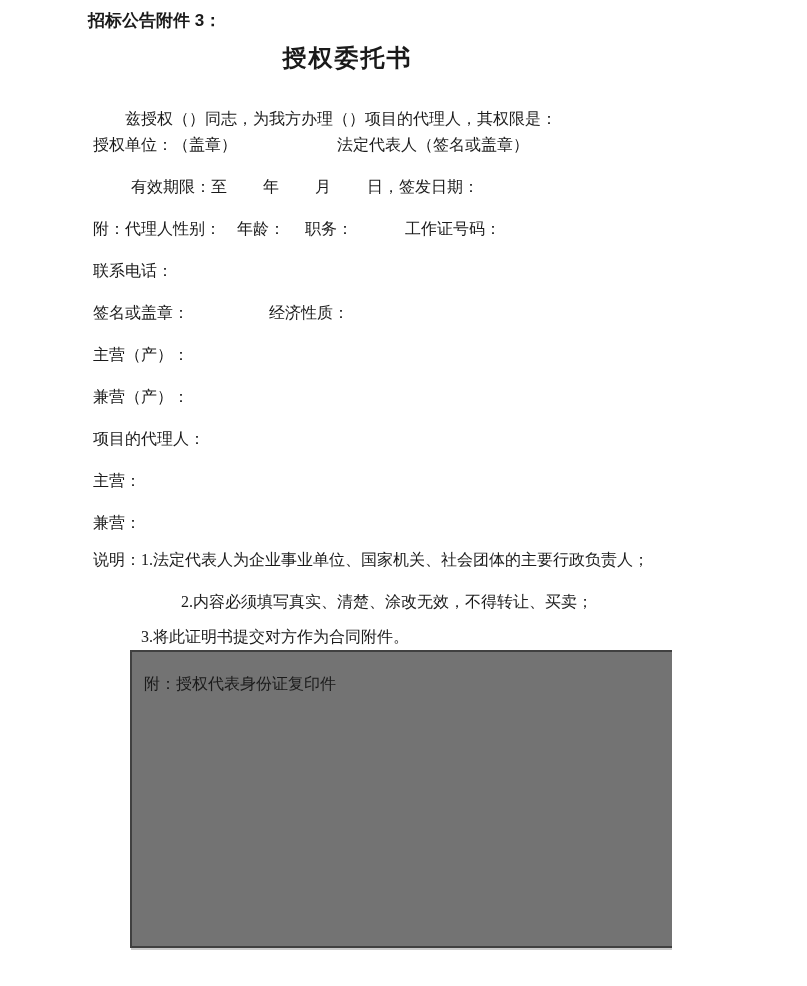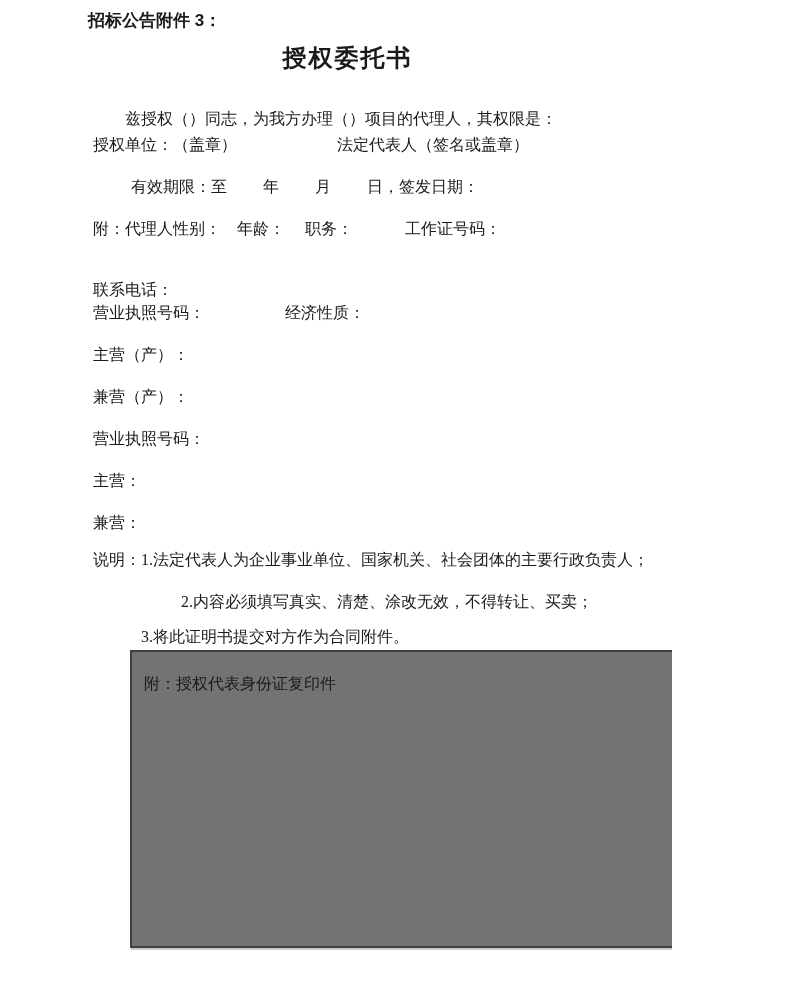--- a/index.html
+++ b/index.html
@@ -43,21 +43,21 @@
     font-family: "Liberation Serif", "DejaVu Serif", serif;
     font-size: 16px;
     line-height: 19px;
     white-space: pre;
     color: #1a1a1a;
   }
   .intro { left: 125px; top: 93px; }
   .l-0  { left: 93px;  top: 135px; }
   .l-1  { left: 93px;  top: 177px; margin-left: 38px; }
   .l-2  { left: 93px;  top: 219px; }
-  .l-3  { left: 93px;  top: 261px; margin-top: 19px; }
+  .l-3  { left: 93px;  top: 261px; }
   .l-4  { left: 93px;  top: 303px; }
   .l-5  { left: 93px;  top: 345px; }
   .l-6  { left: 93px;  top: 387px; }
   .l-7  { left: 93px;  top: 429px; }
   .l-8  { left: 93px;  top: 471px; }
   .l-9  { left: 93px;  top: 513px; }
   .l-10 { left: 93px;  top: 550px; }
   .l-11 { left: 141px; top: 592px; margin-left: 40px; }
   .l-12 { left: 141px; top: 627px; }
   .attachment-box {
@@ -91,24 +91,24 @@
   <div class="attachment-label">招标公告附件 3：</div>
 
   <h1 class="doc-title">授权委托书</h1>
 
   <p class="body-text intro">兹授权（）同志，为我方办理（）项目的代理人，其权限是：</p>
 
   <div class="body-text l-0">授权单位：（盖章）　　　　　　 法定代表人（签名或盖章）</div>
   <div class="body-text l-1">有效期限：至　　 年　　 月　　 日，签发日期：</div>
   <div class="body-text l-2">附：代理人性别：　年龄：　 职务：　　　 工作证号码：</div>
   <div class="body-text l-3">联系电话：</div>
-  <div class="body-text l-4">营业执照号码：　　　　　经济性质：</div>
+  <div class="body-text l-4">签名或盖章：　　　　　经济性质：</div>
   <div class="body-text l-5">主营（产）：</div>
   <div class="body-text l-6">兼营（产）：</div>
-  <div class="body-text l-7">营业执照号码：</div>
+  <div class="body-text l-7">项目的代理人：</div>
   <div class="body-text l-8">主营：</div>
   <div class="body-text l-9">兼营：</div>
   <div class="body-text l-10">说明：1.法定代表人为企业事业单位、国家机关、社会团体的主要行政负责人；</div>
   <div class="body-text l-11">2.内容必须填写真实、清楚、涂改无效，不得转让、买卖；</div>
   <div class="body-text l-12">3.将此证明书提交对方作为合同附件。</div>
 
   <div class="attachment-box">
     <div class="box-note">附：授权代表身份证复印件</div>
   </div>
 

